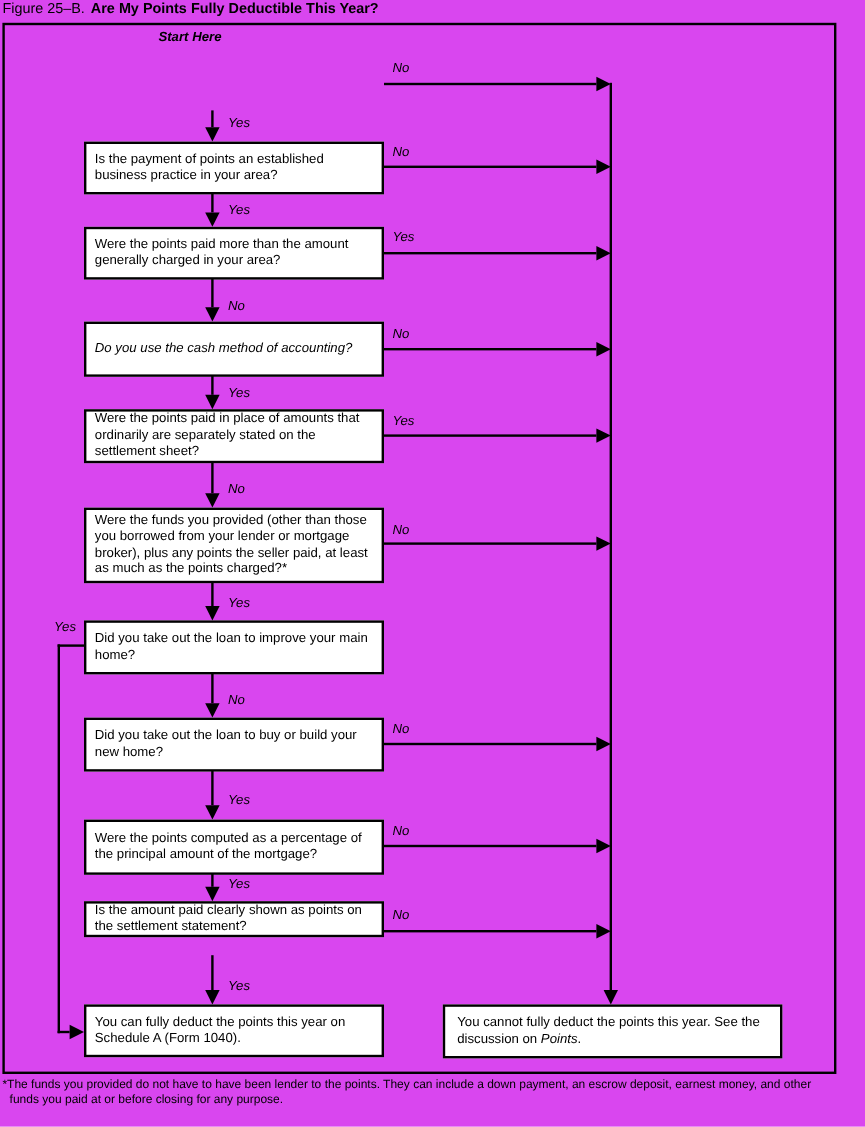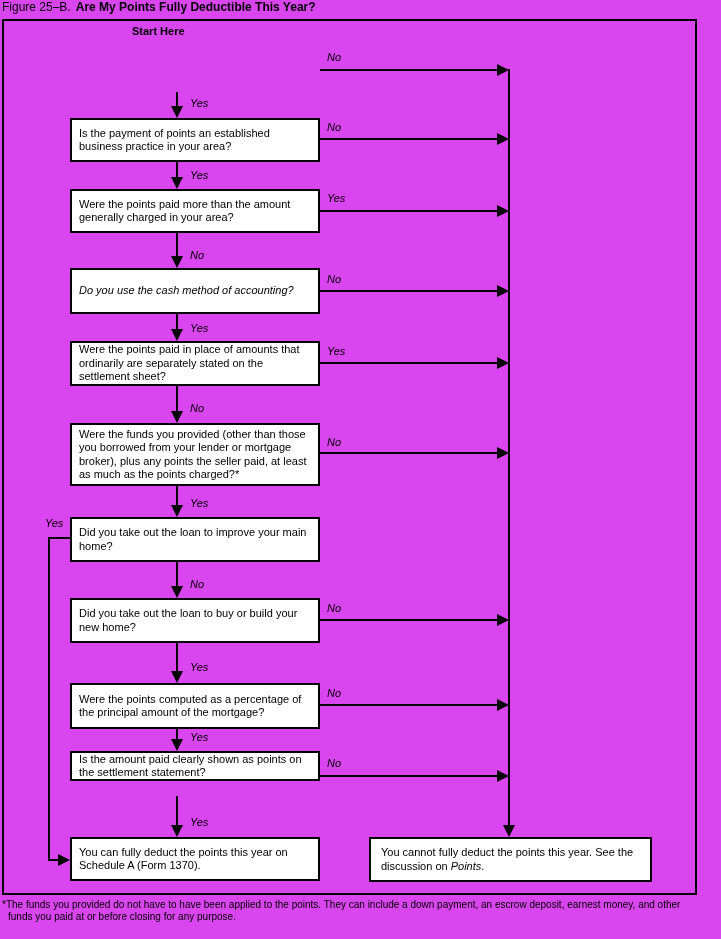--- a/index.html
+++ b/index.html
@@ -3,21 +3,21 @@
 <meta charset="utf-8">
 <style>
   html,body{margin:0;padding:0;background:#fff;}
   .page{position:relative;width:721px;height:939px;background:#d946ef;
         font-family:"Liberation Sans",sans-serif;color:#000;overflow:hidden;}
   .title{position:absolute;left:2px;top:0px;font-size:12px;white-space:nowrap;}
   .title .prefix{font-weight:400;margin-right:5px;}
   .title .main{font-weight:700;}
   .frame{position:absolute;left:2px;top:19px;width:695px;height:876px;
          border:2px solid #000;box-sizing:border-box;}
-  .start{position:absolute;left:132px;top:25px;font-size:11px;font-weight:700;}
+  .start{position:absolute;left:132px;top:25px;font-size:11px;font-weight:700;font-style:italic;}
   .box{position:absolute;border:2px solid #000;background:#fff;box-sizing:border-box;
        display:flex;align-items:center;font-size:11px;line-height:13.5px;
        padding:2px 6px 2px 7px;}
   .qbox{left:70px;width:250px;}
   .lbl{position:absolute;font-size:11px;font-style:italic;white-space:nowrap;}
   .hline{position:absolute;height:2px;background:#000;}
   .vline{position:absolute;width:2px;background:#000;}
   .arr-r{position:absolute;width:0;height:0;border-top:6px solid transparent;
          border-bottom:6px solid transparent;border-left:12px solid #000;}
   .arr-d{position:absolute;width:0;height:0;border-left:6px solid transparent;
@@ -42,21 +42,21 @@
   <div class="box qbox" style="top:118px;height:44px;">Is the payment of points an established business practice in your area?</div>
   <div class="box qbox" style="top:189px;height:44px;">Were the points paid more than the amount generally charged in your area?</div>
   <div class="box qbox" style="top:268px;height:46px;font-style:italic;">Do you use the cash method of accounting?</div>
   <div class="box qbox" style="top:341px;height:45px;">Were the points paid in place of amounts that ordinarily are separately stated on the settlement sheet?</div>
   <div class="box qbox" style="top:423px;height:63px;">Were the funds you provided (other than those you borrowed from your lender or mortgage broker), plus any points the seller paid, at least as much as the points charged?*</div>
   <div class="box qbox" style="top:517px;height:45px;">Did you take out the loan to improve your main home?</div>
   <div class="box qbox" style="top:598px;height:45px;">Did you take out the loan to buy or build your new home?</div>
   <div class="box qbox" style="top:683px;height:46px;">Were the points computed as a percentage of the principal amount of the mortgage?</div>
   <div class="box qbox" style="top:751px;height:30px;">Is the amount paid clearly shown as points on the settlement statement?</div>
 
-  <div class="box qbox" style="top:837px;height:44px;">You can fully deduct the points this year on Schedule A (Form 1370).</div>
+  <div class="box qbox" style="top:837px;height:44px;">You can fully deduct the points this year on Schedule A (Form 1040).</div>
   <div class="box" style="left:369px;top:837px;width:283px;height:45px;padding-left:10px;padding-right:14px;">
     <span><span>You cannot fully deduct the points this year. See the discussion on </span><span class="it">Points</span><span>.</span></span>
   </div>
 
   <div class="vline" style="left:176px;top:92px;height:14px;"></div>
   <div class="arr-d" style="left:171px;top:106px;"></div>
   <div class="lbl" style="left:190px;top:97px;">Yes</div>
 
   <div class="vline" style="left:176px;top:161px;height:16px;"></div>
   <div class="arr-d" style="left:171px;top:177px;"></div>
@@ -133,17 +133,17 @@
   <div class="vline" style="left:508px;top:69px;height:757px;"></div>
   <div class="arr-d" style="left:503px;top:825px;"></div>
 
   <div class="lbl" style="left:45px;top:517px;">Yes</div>
   <div class="hline" style="left:48px;top:537px;width:22px;"></div>
   <div class="vline" style="left:48px;top:537px;height:324px;"></div>
   <div class="hline" style="left:48px;top:859px;width:10px;"></div>
   <div class="arr-r" style="left:58px;top:854px;"></div>
 
   <div class="footnote">
-    <div>*The funds you provided do not have to have been applied to the points. They can include a down payment, an escrow deposit, earnest money, and other</div>
+    <div>*The funds you provided do not have to have been lender to the points. They can include a down payment, an escrow deposit, earnest money, and other</div>
     <div class="l2">funds you paid at or before closing for any purpose.</div>
   </div>
 
 </div>
 
 </body></html>

